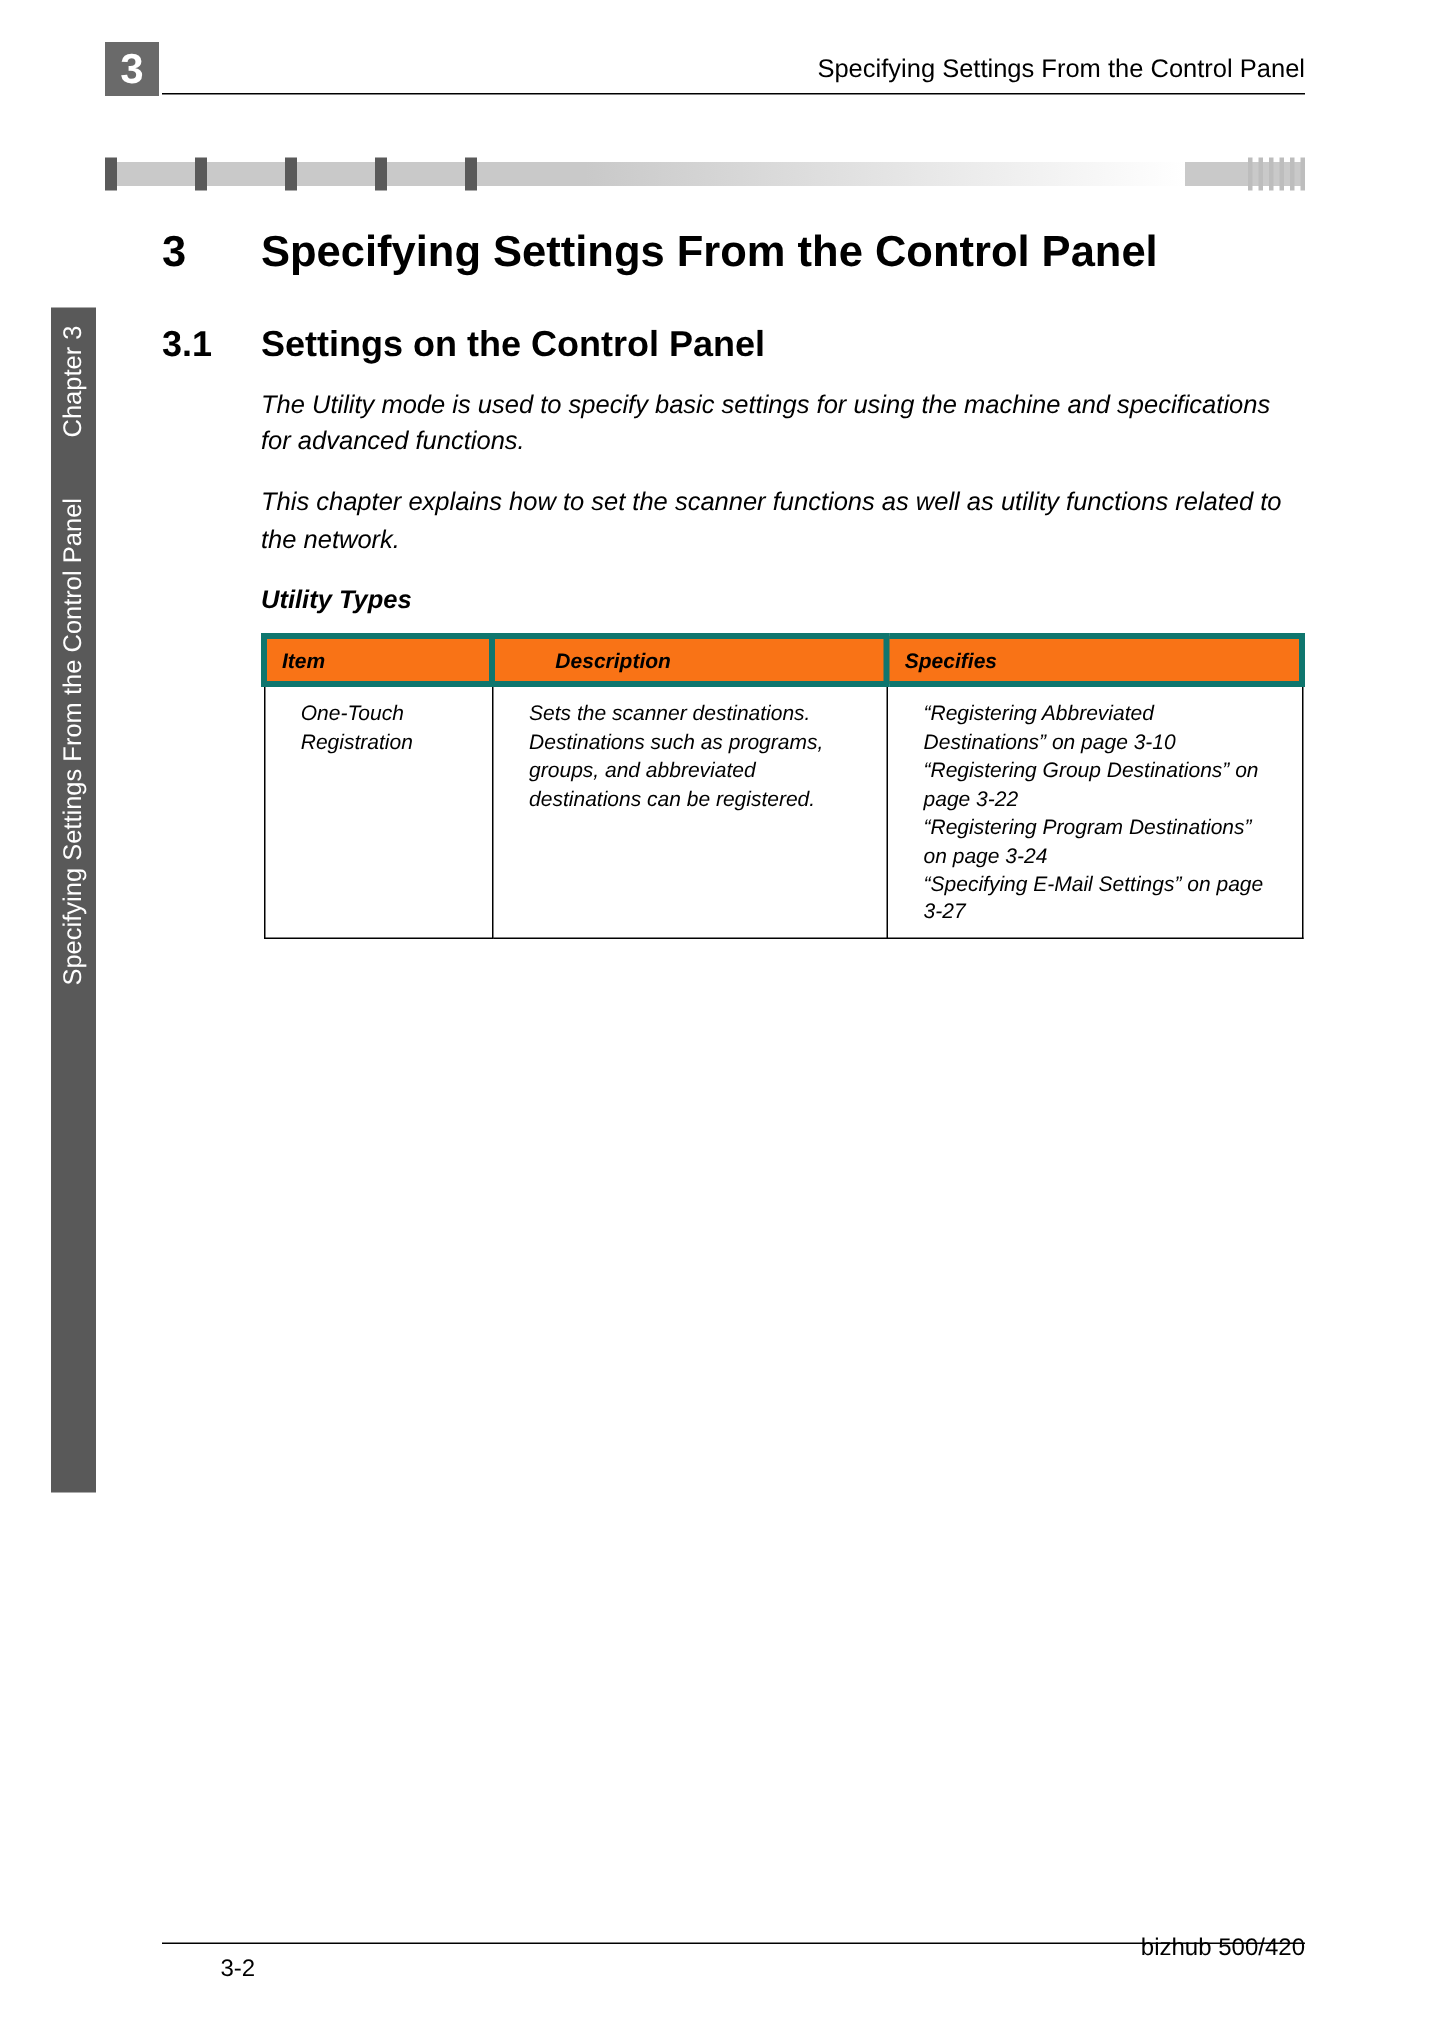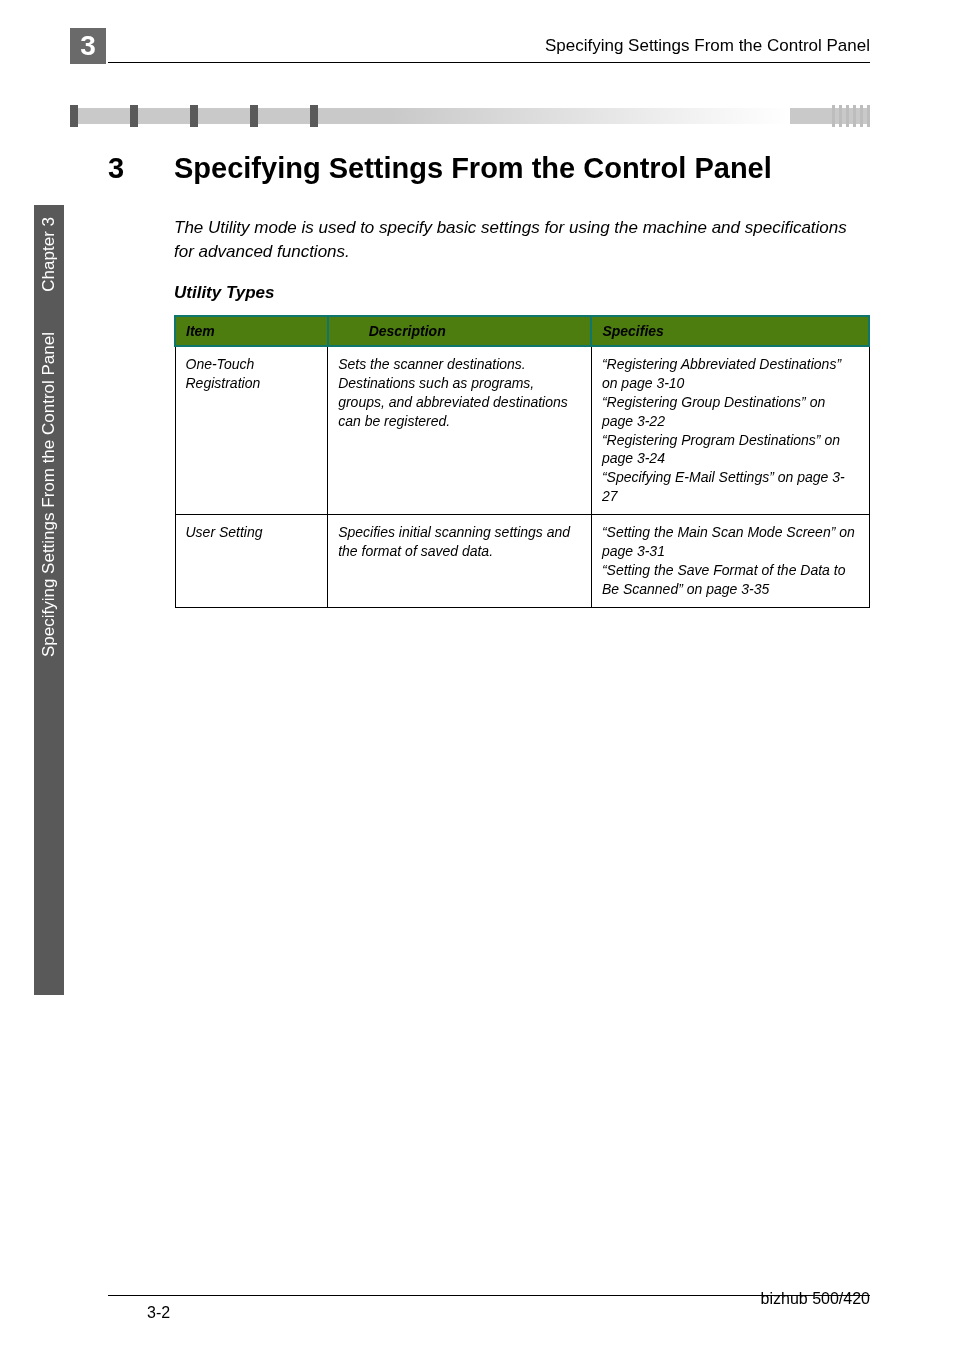--- a/index.html
+++ b/index.html
@@ -170,28 +170,28 @@
     margin: 18px 0 12px 0;
   }
 
   table.feature-table {
     width: 100%;
     border-collapse: collapse;
     font-size: 14px;
     margin-top: 12px;
   }
   table.feature-table th {
-    background: #4d7c0f;
+    background: #f97316;
     text-align: left;
     font-weight: bold;
     padding: 6px 10px;
-    border: 2px solid #0f766e;
+    border: 4px solid #0f766e;
   }
   table.feature-table td {
-    padding: 8px 10px;
+    padding: 8px 24px;
     border: 1px solid #000;
     vertical-align: top;
     line-height: 1.35;
   }
   table.feature-table th.col-item { width: 22%; }
   table.feature-table th.col-desc { width: 38%; padding-left: 40px; }
   table.feature-table th.col-ref  { width: 40%; }
 
   .footer-rule {
     position: absolute;
@@ -248,49 +248,48 @@
   <div class="vtext2">Specifying Settings From the Control Panel</div>
 </div>
 
 <div class="content">
 
   <h1 class="section-title">
     <span class="num">3</span>
     <span>Specifying Settings From the Control Panel</span>
   </h1>
 
+  <h2 class="subsection-title">
+    <span class="num">3.1</span>
+    <span>Settings on the Control Panel</span>
+  </h2>
 
   <div class="body-indent">
     <p class="para">The Utility mode is used to specify basic settings for using the machine and specifications for advanced functions.</p>
+    <p class="para">This chapter explains how to set the scanner functions as well as utility functions related to the network.</p>
 
     <h3 class="small-head">Utility Types</h3>
 
     <table class="feature-table">
       <thead>
         <tr>
           <th class="col-item">Item</th>
           <th class="col-desc">Description</th>
           <th class="col-ref">Specifies</th>
         </tr>
       </thead>
       <tbody>
         <tr>
           <td>One-Touch Registration</td>
           <td>Sets the scanner destinations. Destinations such as programs, groups, and abbreviated destinations can be registered.</td>
           <td style="white-space: pre-line;">“Registering Abbreviated Destinations” on page 3-10
 “Registering Group Destinations” on page 3-22
 “Registering Program Destinations” on page 3-24
 “Specifying E-Mail Settings” on page 3-27</td>
         </tr>
-        <tr>
-          <td>User Setting</td>
-          <td>Specifies initial scanning settings and the format of saved data.</td>
-          <td style="white-space: pre-line;">“Setting the Main Scan Mode Screen” on page 3-31
-“Setting the Save Format of the Data to Be Scanned” on page 3-35</td>
-        </tr>
       </tbody>
     </table>
   </div>
 
 </div>
 
 <div class="footer-rule"></div>
 <div class="footer-left">3-2</div>
 <div class="footer-right">bizhub 500/420</div>
 

